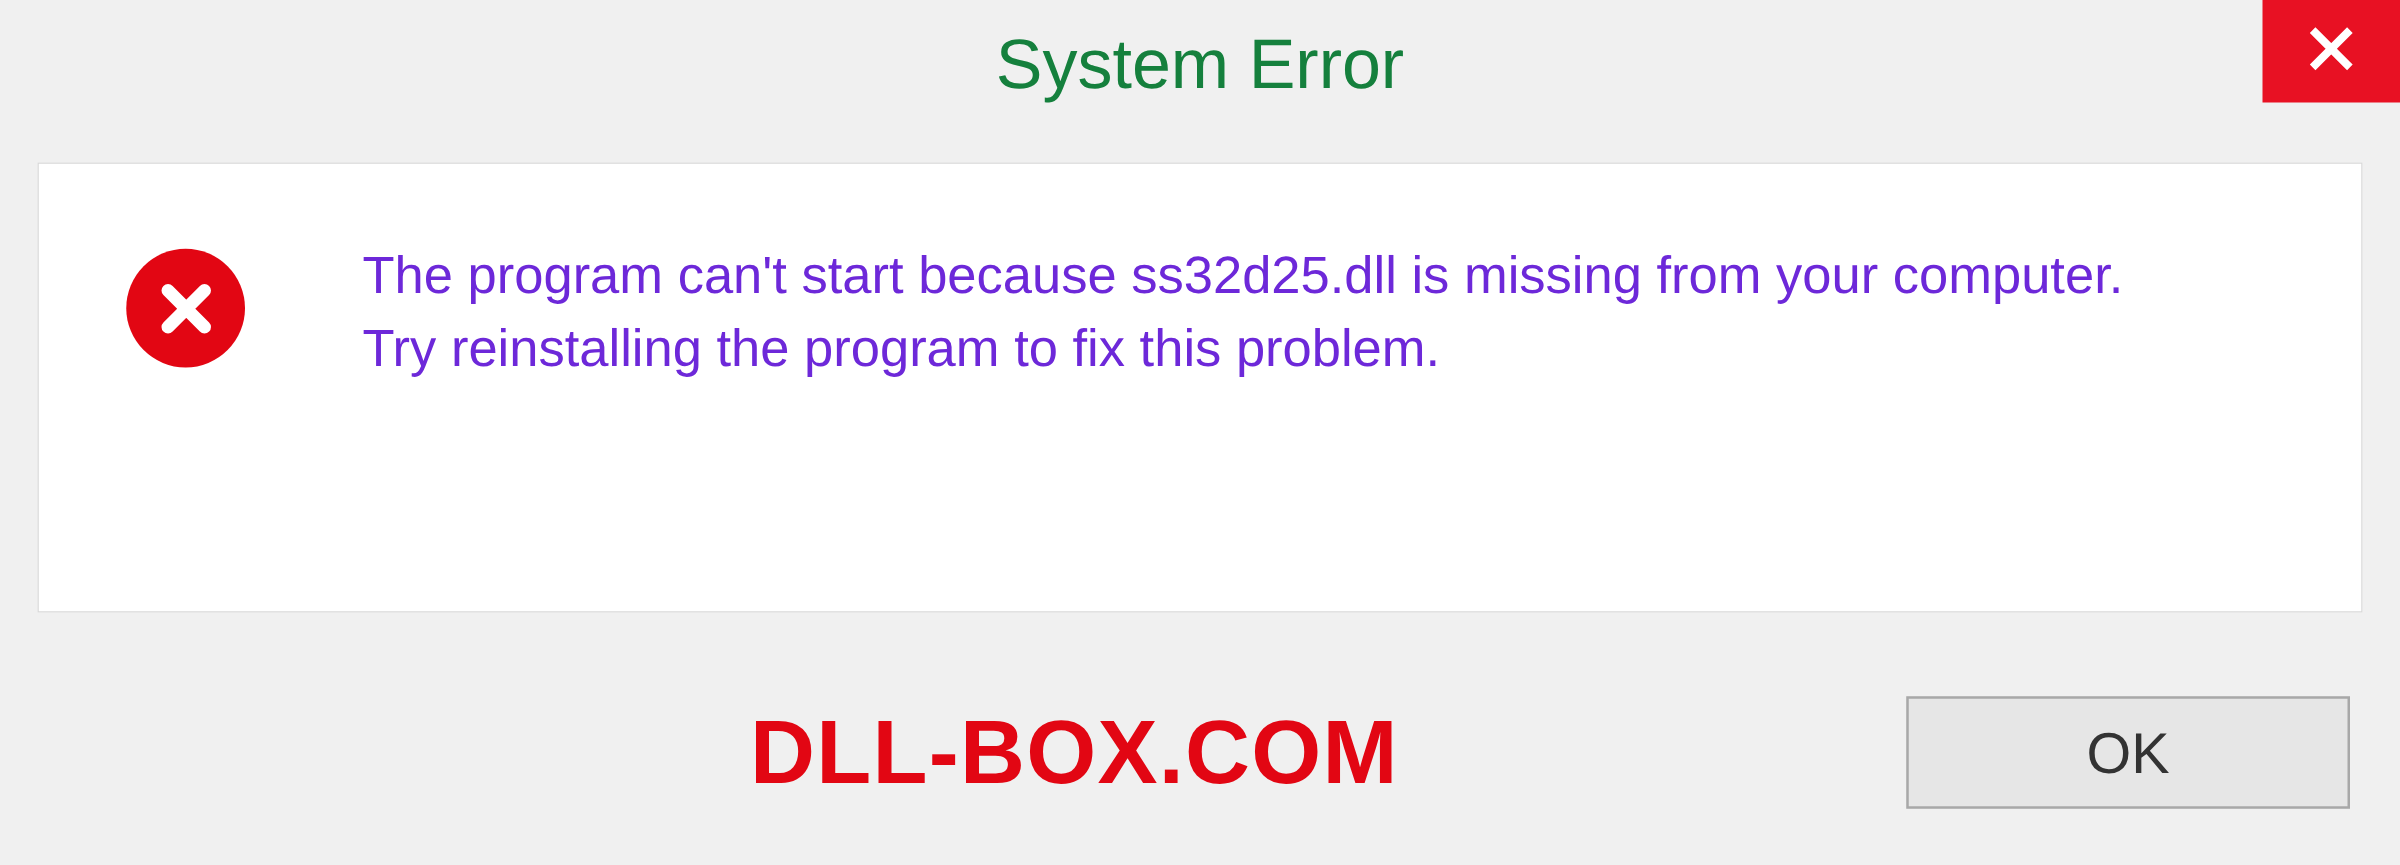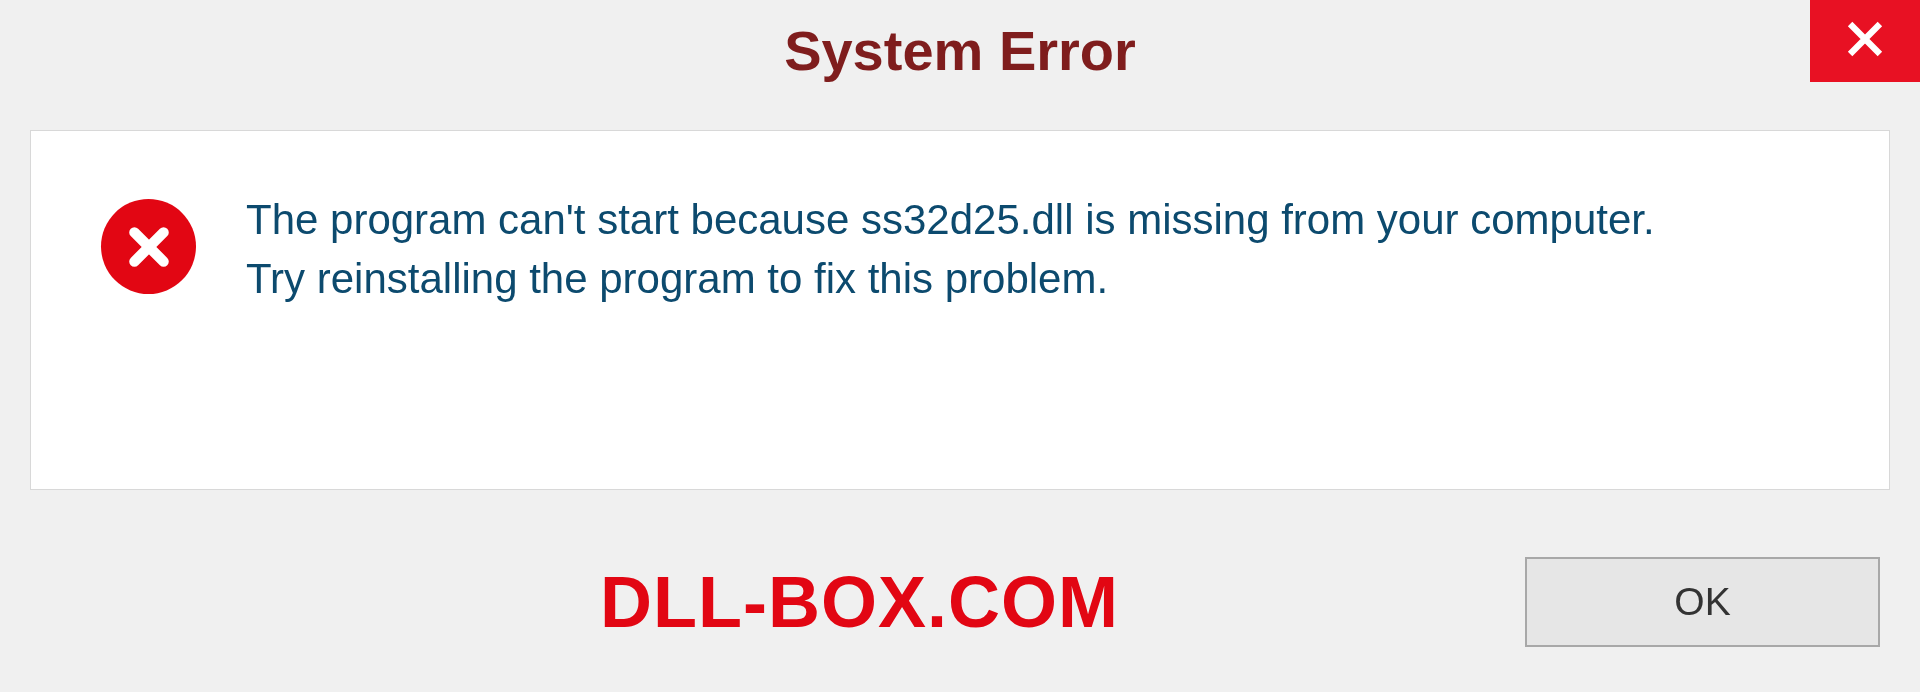--- a/index.html
+++ b/index.html
@@ -23,22 +23,22 @@
     }
     .titlebar {
       height: 100px;
       display: flex;
       align-items: center;
       justify-content: center;
       position: relative;
     }
     .title {
       font-size: 56px;
-      font-weight: 700;
-      color: #7f1d1d;
+      font-weight: 400;
+      color: #15803d;
     }
     .close-button {
       position: absolute;
       top: 0;
       right: 0;
       width: 110px;
       height: 82px;
       background: #e81123;
       display: flex;
       align-items: center;
@@ -69,23 +69,24 @@
       justify-content: center;
       flex-shrink: 0;
       margin-top: 8px;
     }
     .error-icon svg {
       width: 50px;
       height: 50px;
     }
     .message {
       font-size: 42px;
-      color: #0c4a6e;
+      color: #6d28d9;
       line-height: 1.4;
       white-space: pre-line;
+      margin-left: 44px;
     }
     .footer {
       position: absolute;
       bottom: 20px;
       left: 0;
       right: 0;
       padding: 0 40px 0 40px;
       display: flex;
       align-items: center;
       justify-content: space-between;
@@ -98,21 +99,21 @@
       color: #e20613;
       letter-spacing: 1px;
       margin-left: 560px;
       font-family: Arial, sans-serif;
     }
     .ok-button {
       width: 355px;
       height: 90px;
       background: #e6e6e6;
       border: 2px solid #a8a8a8;
-      font-size: 39px;
+      font-size: 46px;
       color: #333333;
       display: flex;
       align-items: center;
       justify-content: center;
       cursor: pointer;
       font-family: "Segoe UI", Tahoma, Arial, sans-serif;
     }
   </style>
 </head>
 <body>

